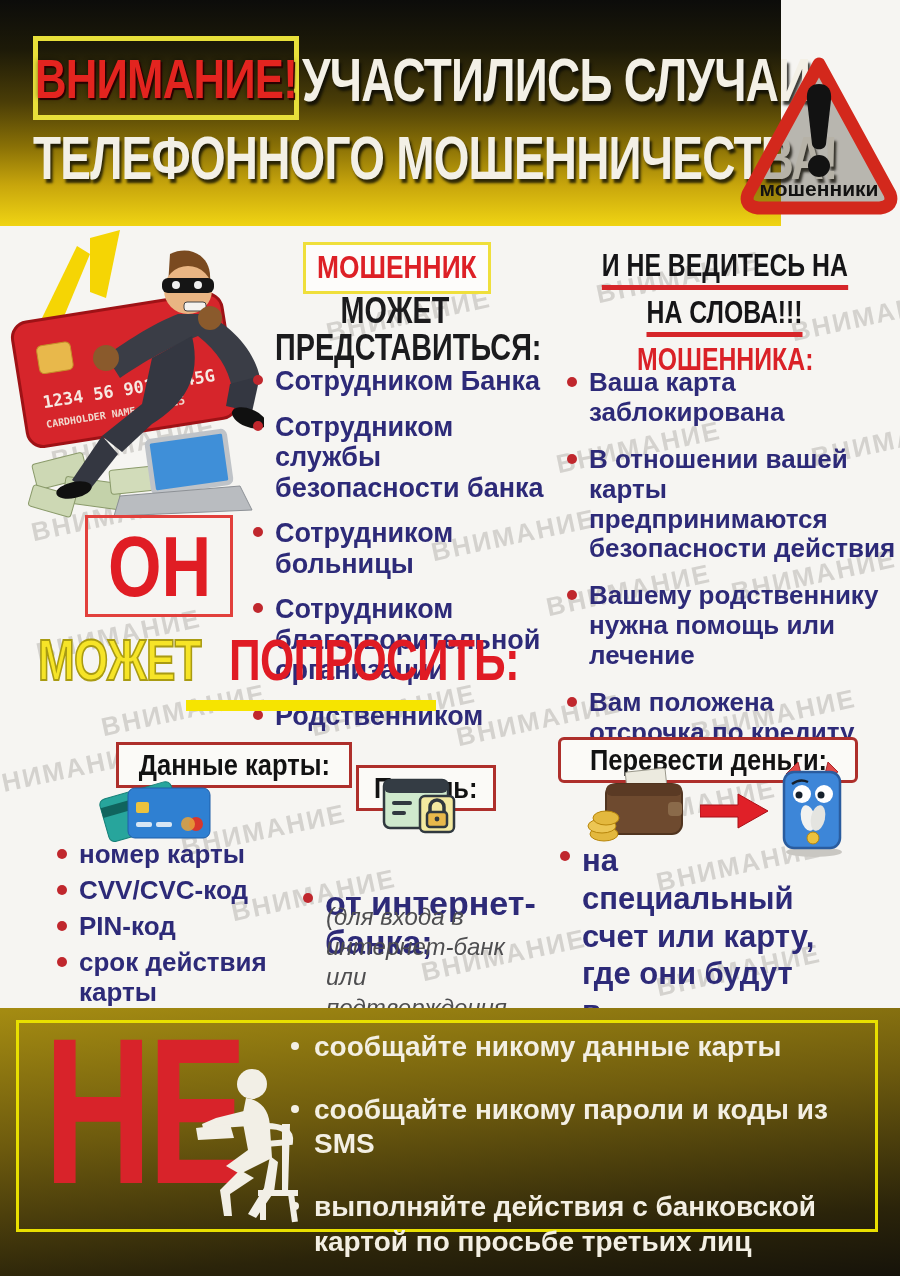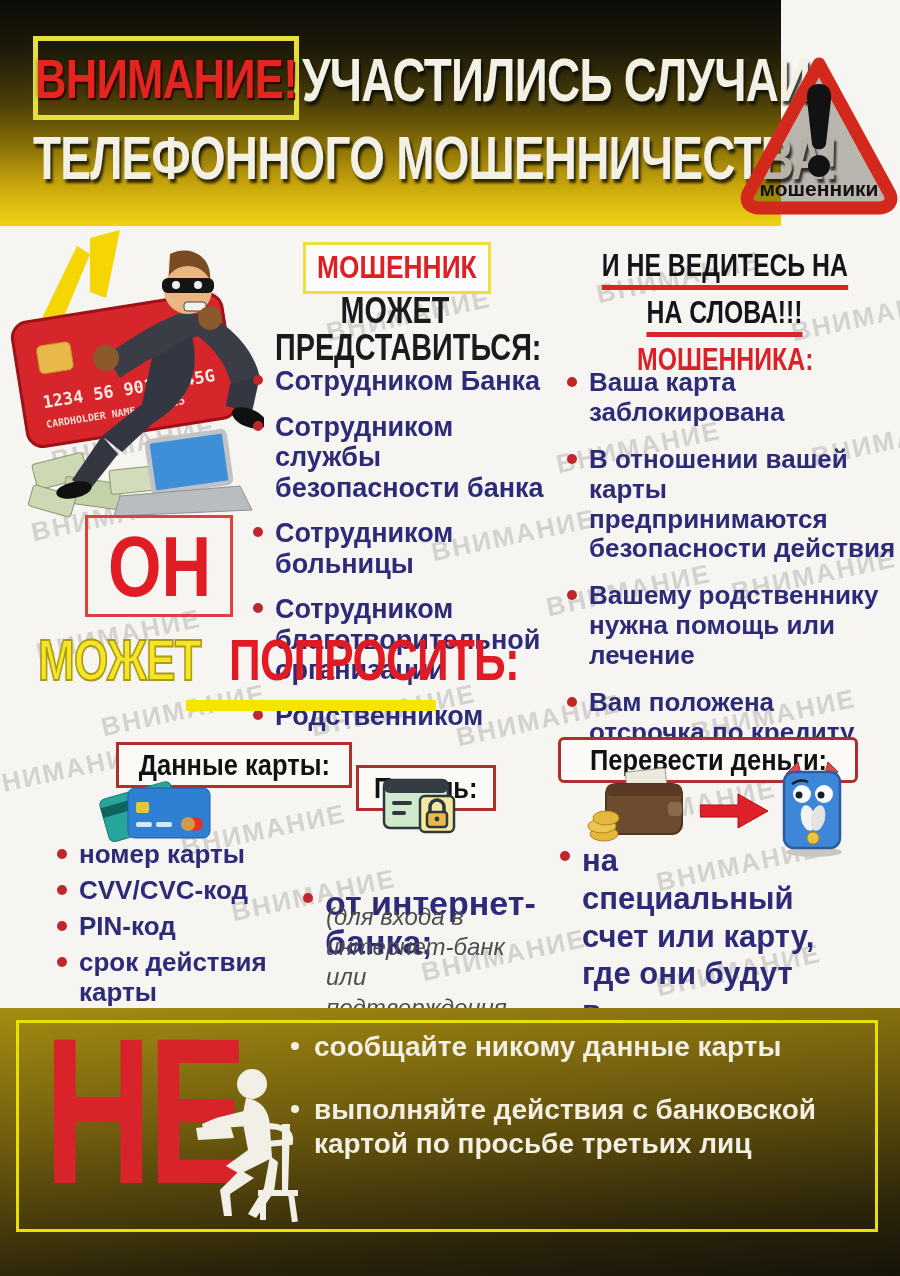--- a/index.html
+++ b/index.html
@@ -313,17 +313,18 @@
         <path d="M74 90 L68 122 L52 148 L60 152 L78 126 L82 96 Z"></path>
         <path d="M86 58 L94 58 L92 126 L86 126 Z"></path>
         <path d="M70 60 Q96 60 94 76 L70 78 Z" fill="none" stroke="#f2efe6" stroke-width="6"></path>
         <rect x="62" y="124" width="40" height="6"></rect>
         <rect x="64" y="128" width="6" height="26"></rect>
         <rect x="94" y="128" width="6" height="28" transform="rotate(-8 97 142)"></rect>
       </g>
     </svg>
     <ul class="ul-dont">
       <li>сообщайте никому данные карты</li>
+      <li>сообщайте никому пароли и коды из SMS</li>
       <li>выполняйте действия с банковской картой по просьбе третьих лиц</li>
     </ul>
   </footer>
 
 </div>
 
 </body></html>

